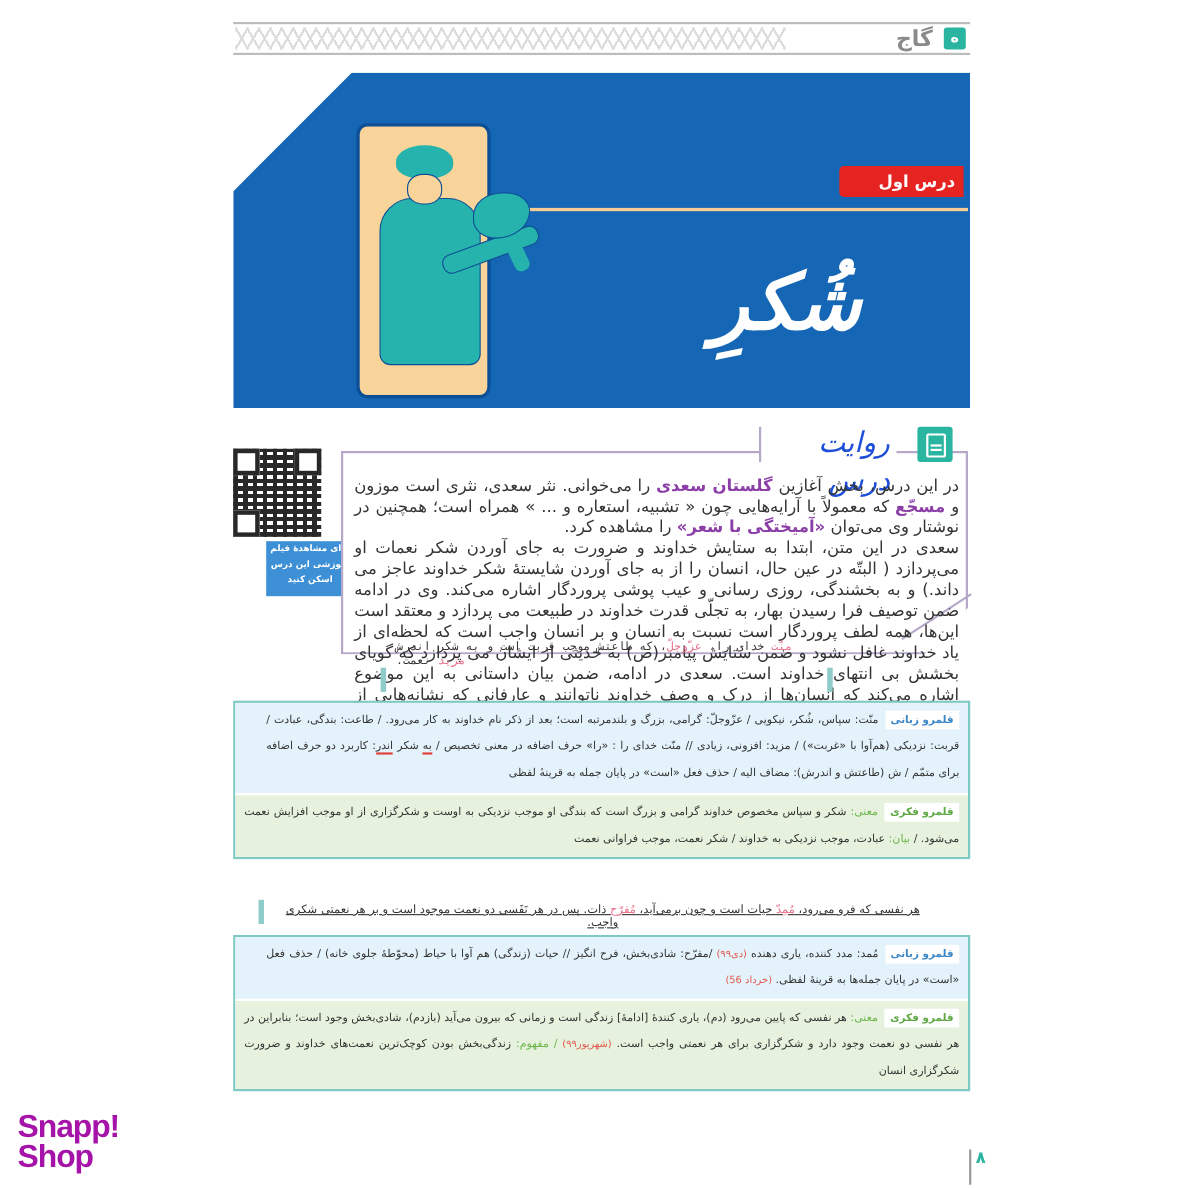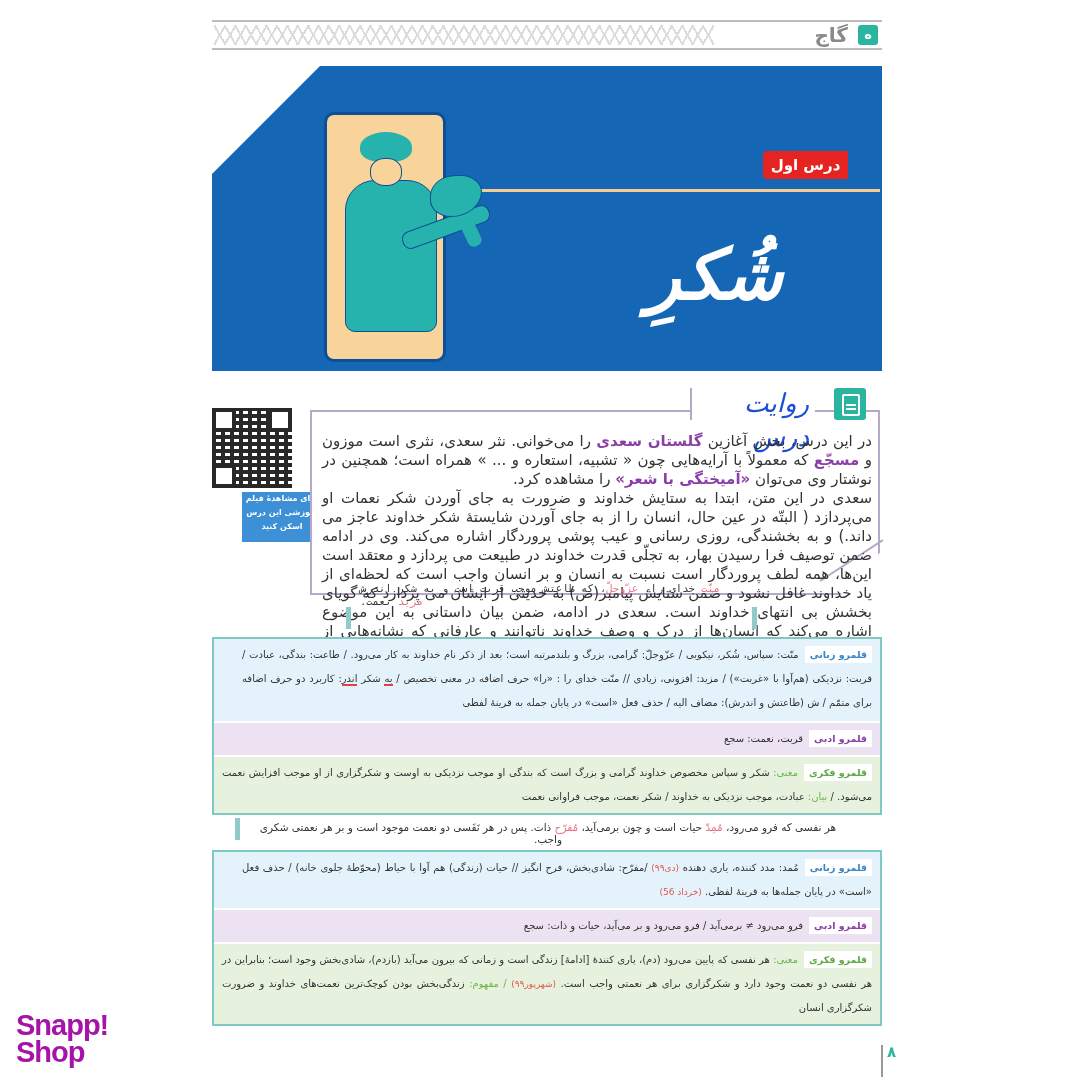--- a/index.html
+++ b/index.html
@@ -23,21 +23,21 @@
             clip-path: polygon(108px 0, 100% 0, 100% 100%, 0 100%, 0 108px); }
   .mini-frame { left:324px; top:112px; width:122px; height:250px; background:#f8d49a; border-radius:10px; border:3px solid #0d4f96; box-sizing:border-box; }
   .figure-head { left:360px; top:132px; width:52px; height:30px; background:#27b3ad; border-radius:50% 50% 40% 40%; }
   .figure-face { left:370px; top:158px; width:30px; height:26px; background:#f8d49a; border:1px solid #0d4f96; border-radius:45%; }
   .figure-body { left:345px; top:180px; width:90px; height:150px; background:#27b3ad; border-radius:30px 30px 10px 10px; border:1px solid #0d4f96; }
   .figure-arm { left:400px; top:218px; width:90px; height:16px; background:#27b3ad; border-radius:8px; transform:rotate(-20deg); border:1px solid #0d4f96; }
   .bird { left:430px; top:175px; width:50px; height:40px; background:#27b3ad; border-radius:50% 40% 60% 40%; border:1px solid #0d4f96; }
   .bird-tail { left:460px; top:200px; width:14px; height:48px; background:#27b3ad; transform:rotate(-25deg); border-radius:6px; }
   .gold-line { left:480px; top:189px; width:400px; height:3px; background:#f4cd95; }
   .lesson-badge { left:763px; top:151px; width:85px; height:28px; background:#e52421; border-radius:4px 0 0 4px; color:#fff;
-                  font-size:15px; font-weight:bold; text-align:center; line-height:28px; }
+                  font-size:15px; font-weight:bold; text-align:center; line-height:28px;padding-left:28px; }
   .lesson-title { left:560px; top:200px; width:310px; height:150px; color:#fff; font-family:"DejaVu Serif", serif;
                   font-size:70px; font-weight:bold; text-align:center; line-height:150px; font-style:italic; }
 
   
   .narr-box { left:310px; top:410px; width:570px; height:185px; border:2px solid #b5a8c8; box-sizing:border-box;
               clip-path: polygon(0 0, 100% 0, 100% 77%, 93% 100%, 0 100%); background:#fff; }
   .narr-diag { left:820px; top:580px; width:75px; height:2px; background:#b5a8c8; transform:rotate(-33deg); transform-origin:left; }
   .narr-title-wrap { left:690px; top:386px; width:125px; height:36px; background:#fff; }
   .narr-title { position:absolute; right:6px; top:0px; font-family:"DejaVu Serif", serif; font-style:italic; font-size:26px; color:#1d4ed8; line-height:34px; }
   .narr-title-bar { position:absolute; left:0px; top:2px; width:2px; height:32px; background:#b5a8c8; }
@@ -128,39 +128,33 @@
 <div class="abs verse-bar" style="left:346px;top:607px;"></div>
 <div class="abs verse-bar" style="left:752px;top:607px;"></div>
 <div class="abs verse" style="left:360px;top:582px;width:385px;text-align:left;font-family:Liberation Mono, monospace;">
   <span class="pink">منّت</span><span> خدای را، </span><span class="pink">عزّوجلّ</span><span>، که طاعتش موجب قربت است و به شکر اندرش </span><span class="pink">مزید</span><span> نعمت.</span>
 </div>
 
 <div class="abs tbl" style="top:637px;">
   <div class="row lang" style="height:74px;">
     <span class="tag blue">قلمرو زبانی</span><span>منّت: سپاس، شُکر، نیکویی / عزّوجلّ: گرامی، بزرگ و بلندمرتبه است؛ بعد از ذکر نام خداوند به کار می‌رود. / طاعت: بندگی، عبادت / قربت: نزدیکی (هم‌آوا با «غربت») / مزید: افزونی، زیادی // منّت خدای را : «را» حرف اضافه در معنی تخصیص / </span><span class="ul">به</span><span> شکر </span><span class="ul">اندر</span><span>: کاربرد دو حرف اضافه برای متمّم / ش (طاعتش و اندرش): مضاف الیه / حذف فعل «است» در پایان جمله به قرینهٔ لفظی</span>
   </div>
-  <div class="row lit">
-    <span class="tag purple">قلمرو ادبی</span><span>قربت، نعمت: سجع</span>
-  </div>
   <div class="row thought">
     <span class="tag green">قلمرو فکری</span><span class="gkey">معنی:</span><span> شکر و سپاس مخصوص خداوند گرامی و بزرگ است که بندگی او موجب نزدیکی به اوست و شکرگزاری از او موجب افزایش نعمت می‌شود. / </span><span class="gkey">بیان:</span><span> عبادت، موجب نزدیکی به خداوند / شکر نعمت، موجب فراوانی نعمت</span>
   </div>
 </div>
 
 <div class="abs verse-bar" style="left:235px;top:818px;"></div>
-<div class="abs verse" style="left:248px;top:821px;width:600px;text-align:center;">
+<div class="abs verse" style="left:248px;top:821px;width:600px;text-align:center;text-decoration:underline;">
   <span>هر نفسی که فرو می‌رود، </span><span class="pink">مُمِدّ</span><span> حیات است و چون برمی‌آید، </span><span class="pink">مُفرّح</span><span> ذات. پس در هر نَفَسی دو نعمت موجود است و بر هر نعمتی شکری واجب.</span>
 </div>
 
 <div class="abs tbl" style="top:850px;">
   <div class="row lang">
     <span class="tag blue">قلمرو زبانی</span><span>مُمد: مدد کننده، یاری دهنده </span><span class="redref">(دی۹۹)</span><span> /مفرّح: شادی‌بخش، فرح انگیز // حیات (زندگی) هم آوا با حیاط (محوّطهٔ جلوی خانه) / حذف فعل «است» در پایان جمله‌ها به قرینهٔ لفظی. </span><span class="redref">(خرداد 56)</span>
-  </div>
-  <div class="row lit">
-    <span class="tag purple">قلمرو ادبی</span><span>فرو می‌رود ≠ برمی‌آید / فرو می‌رود و بر می‌آید، حیات و ذات: سجع</span>
   </div>
   <div class="row thought">
     <span class="tag green">قلمرو فکری</span><span class="gkey">معنی:</span><span> هر نفسی که پایین می‌رود (دم)، یاری کنندهٔ [ادامهٔ] زندگی است و زمانی که بیرون می‌آید (بازدم)، شادی‌بخش وجود است؛ بنابراین در هر نفسی دو نعمت وجود دارد و شکرگزاری برای هر نعمتی واجب است. </span><span class="redref">(شهریور۹۹)</span><span class="gkey"> / مفهوم:</span><span> زندگی‌بخش بودن کوچک‌ترین نعمت‌های خداوند و ضرورت شکرگزاری انسان</span>
   </div>
 </div>
 
 <div class="abs snapp" dir="ltr">
   <div>Snapp!</div>
   <div>Shop</div>
 </div>

